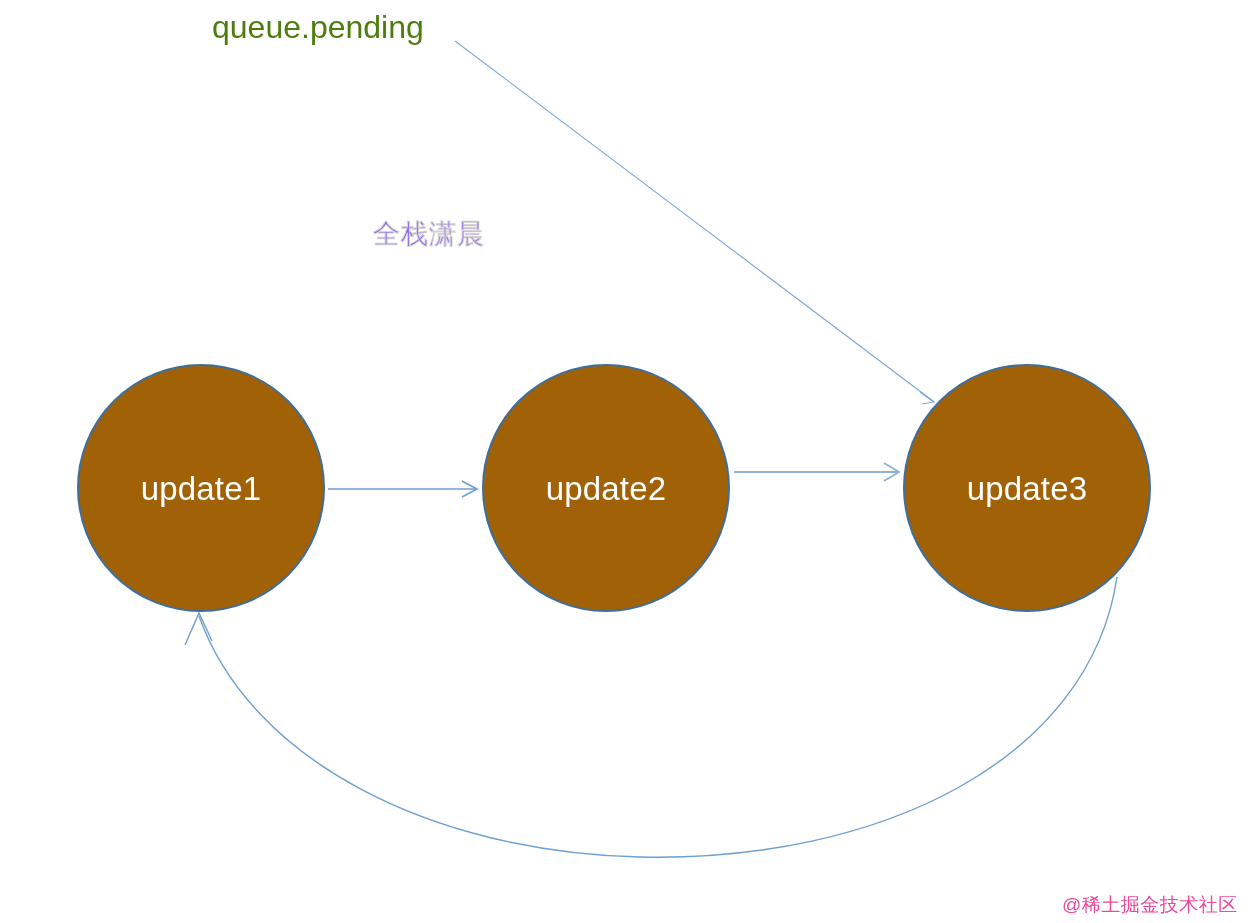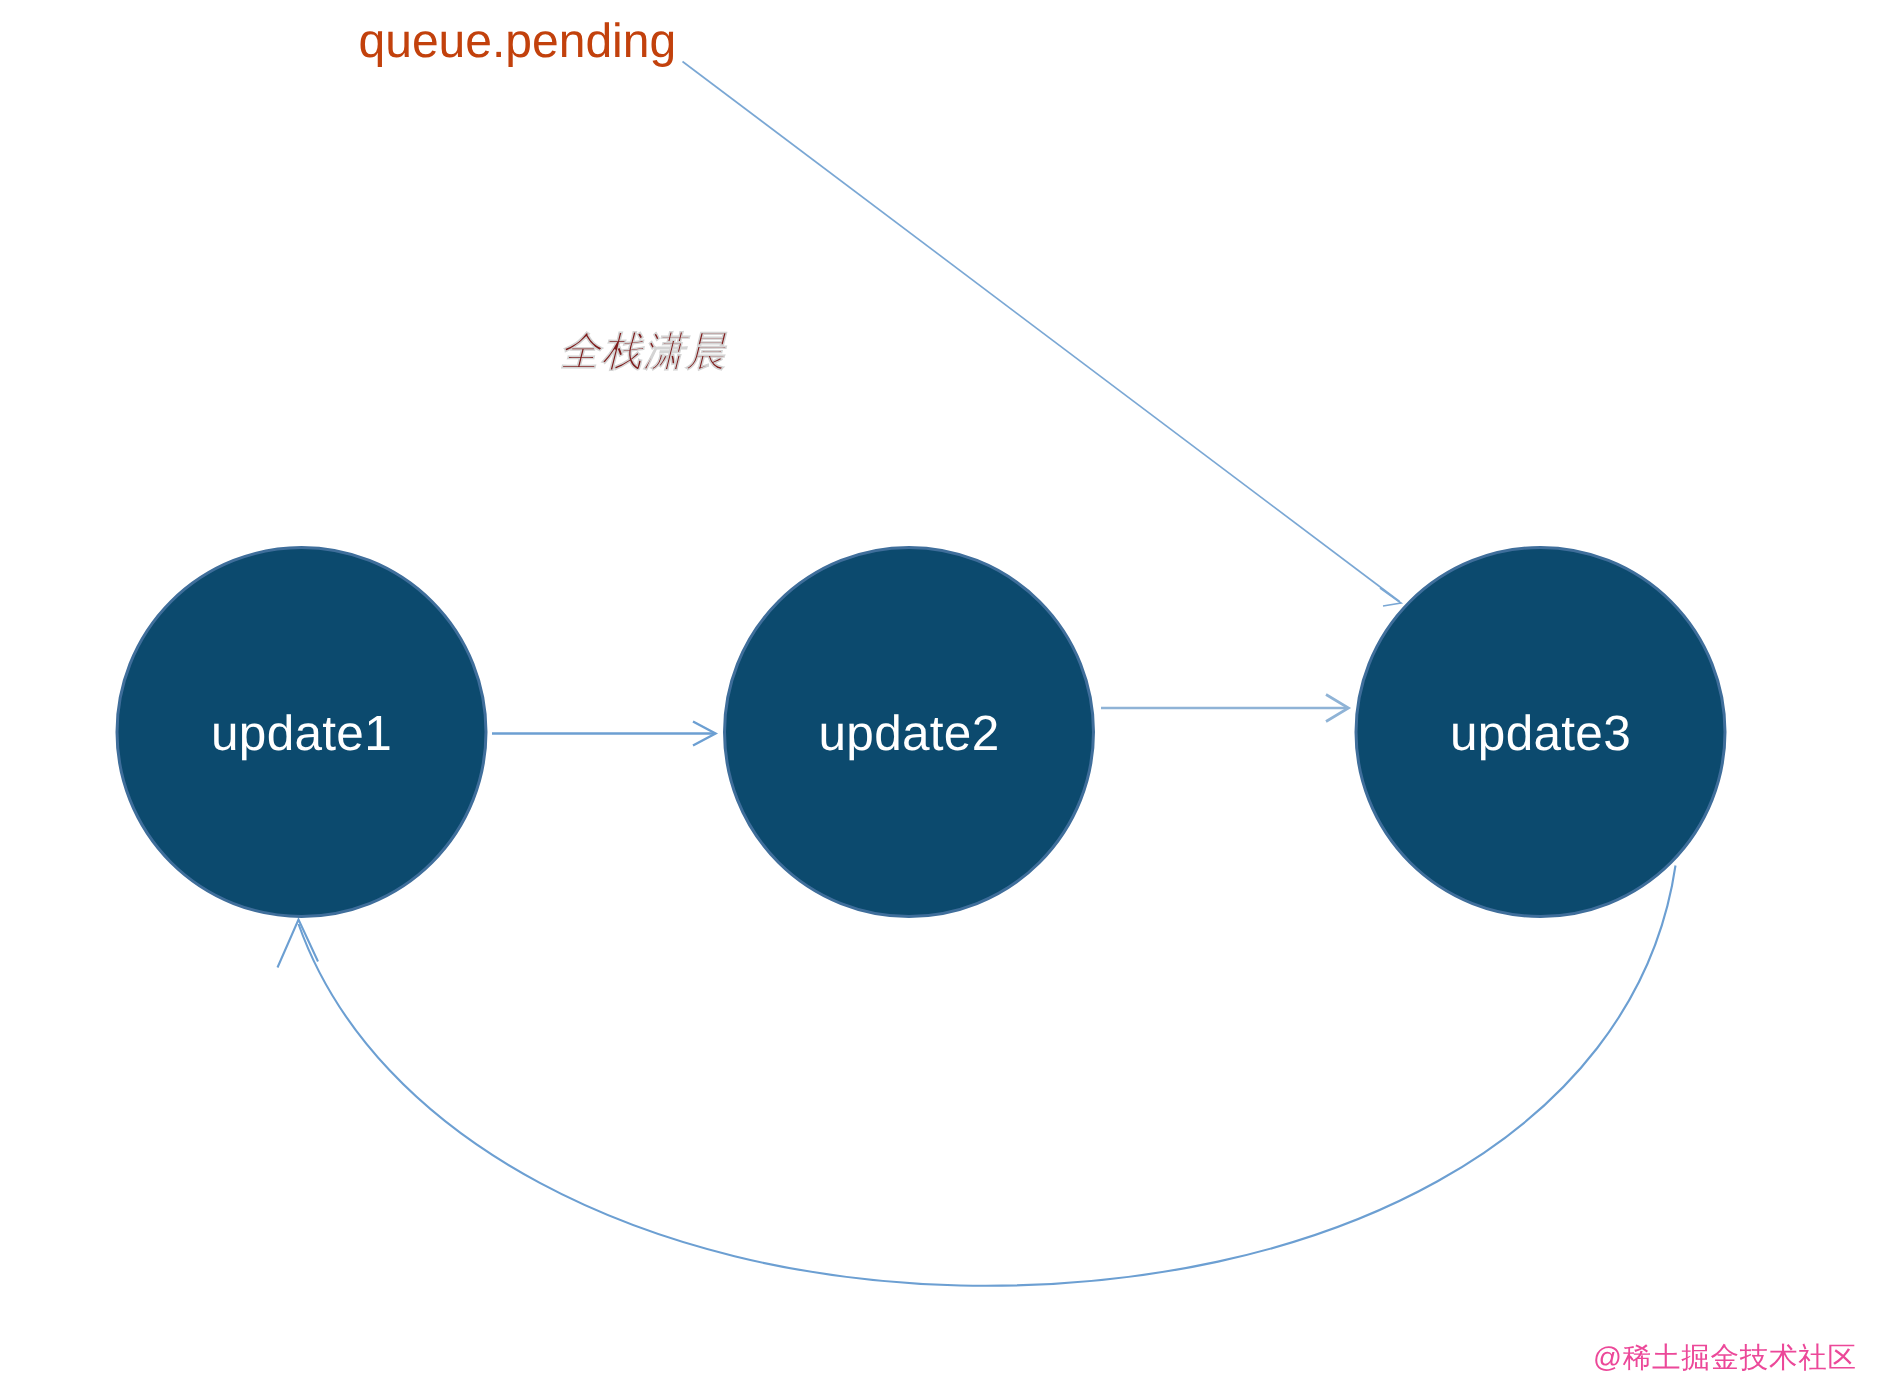--- a/index.html
+++ b/index.html
@@ -22,61 +22,60 @@
     left: 0;
     top: 0;
     width: 1253px;
     height: 923px;
   }
   .node {
     position: absolute;
     width: 248px;
     height: 248px;
     border-radius: 50%;
-    background: #0c4a6e;
+    background: #a16207;
     border: 2px solid #3f6e9b;
     box-sizing: border-box;
     display: flex;
     align-items: center;
     justify-content: center;
   }
   .node-label {
     color: #ffffff;
     font-size: 33px;
     font-family: "Liberation Sans", sans-serif;
     letter-spacing: 0.2px;
     line-height: 1;
     user-select: none;
   }
   #node-update1 { left: 77px;  top: 364px; }
   #node-update2 { left: 482px; top: 364px; }
   #node-update3 { left: 903px; top: 364px; text-align: center; }
 
   #queue-pending-label {
     position: absolute;
-    left: 239px;
+    left: 212px;
     top: 8px;
     font-size: 32px;
-    color: #c2410c;
+    color: #4d7c0f;
     font-family: "Liberation Sans", sans-serif;
     white-space: nowrap;
     line-height: 1.2;
   }
   #watermark-center {
     position: absolute;
     left: 373px;
     top: 216px;
     font-size: 27px;
-    color: #7f1d1d;
+    color: #8b5cf6;
     -webkit-text-stroke: 1px #d4d4d4;
     font-family: "Liberation Sans", sans-serif;
     letter-spacing: 1px;
     white-space: nowrap;
     user-select: none;
-    font-style: italic;
   }
   #watermark-bottom-right {
     position: absolute;
     left: 1062px;
     top: 892px;
     font-size: 19px;
     color: #ec4899;
     font-family: "Liberation Sans", sans-serif;
     letter-spacing: 0.5px;
     white-space: nowrap;

